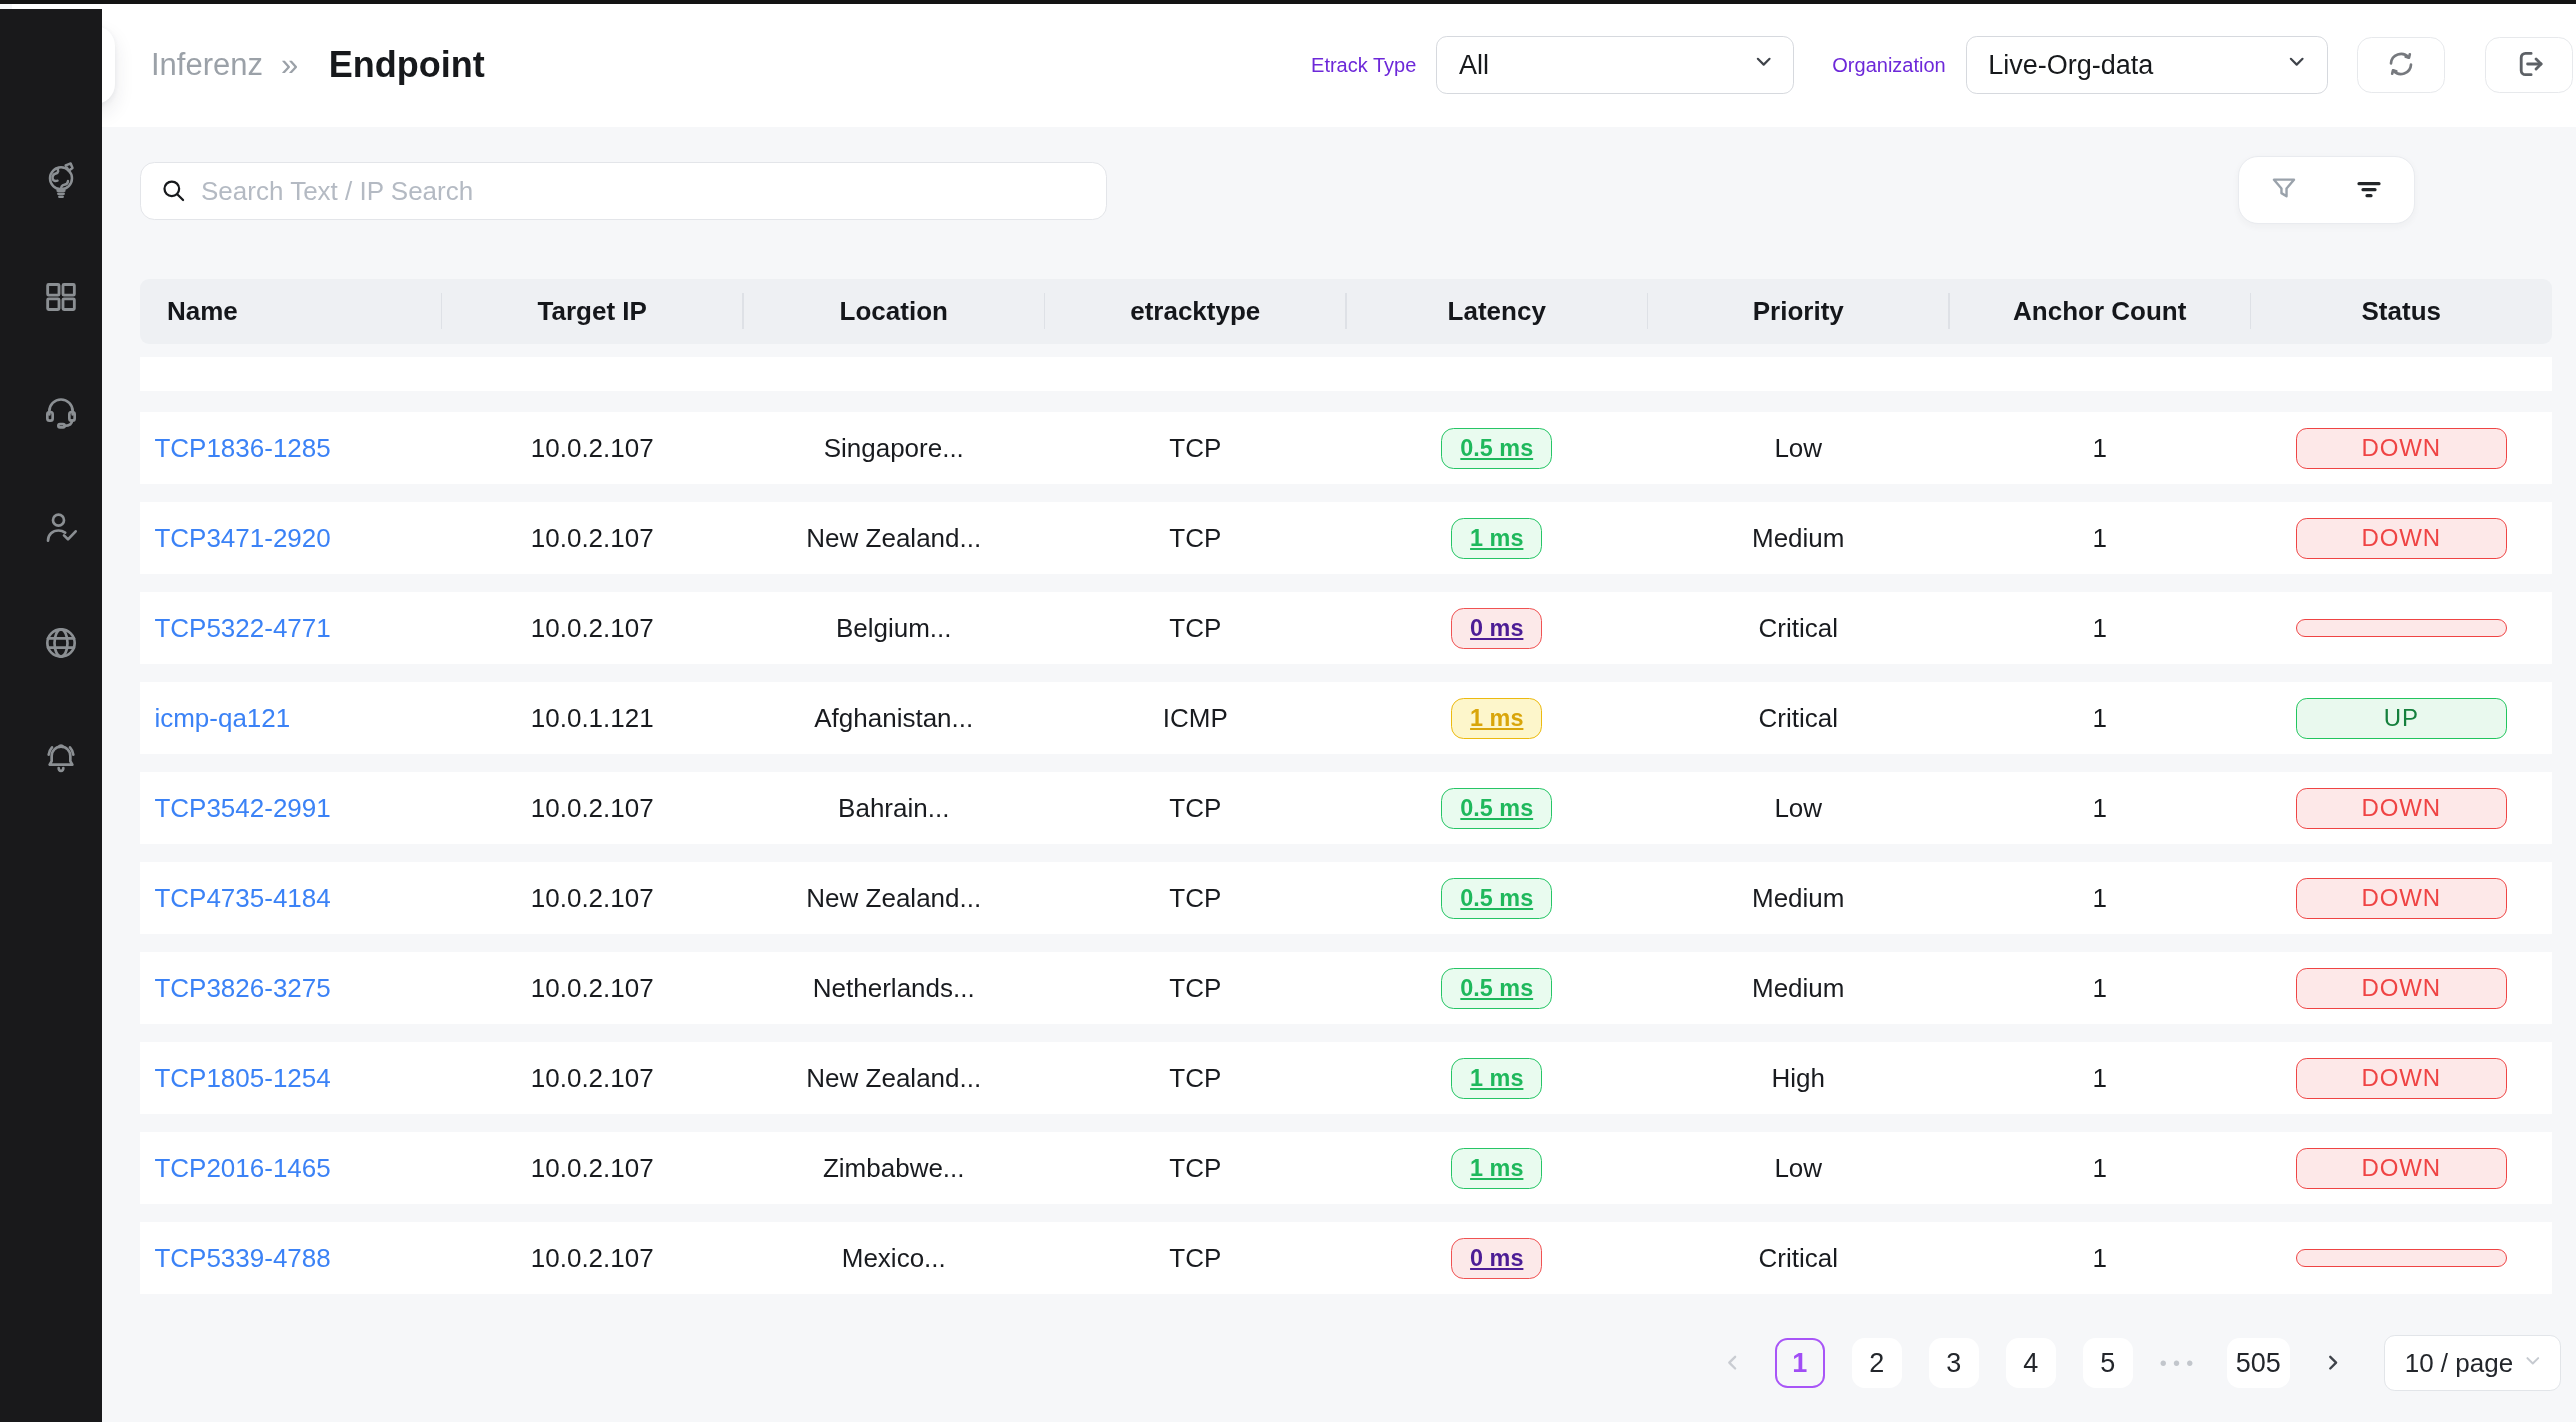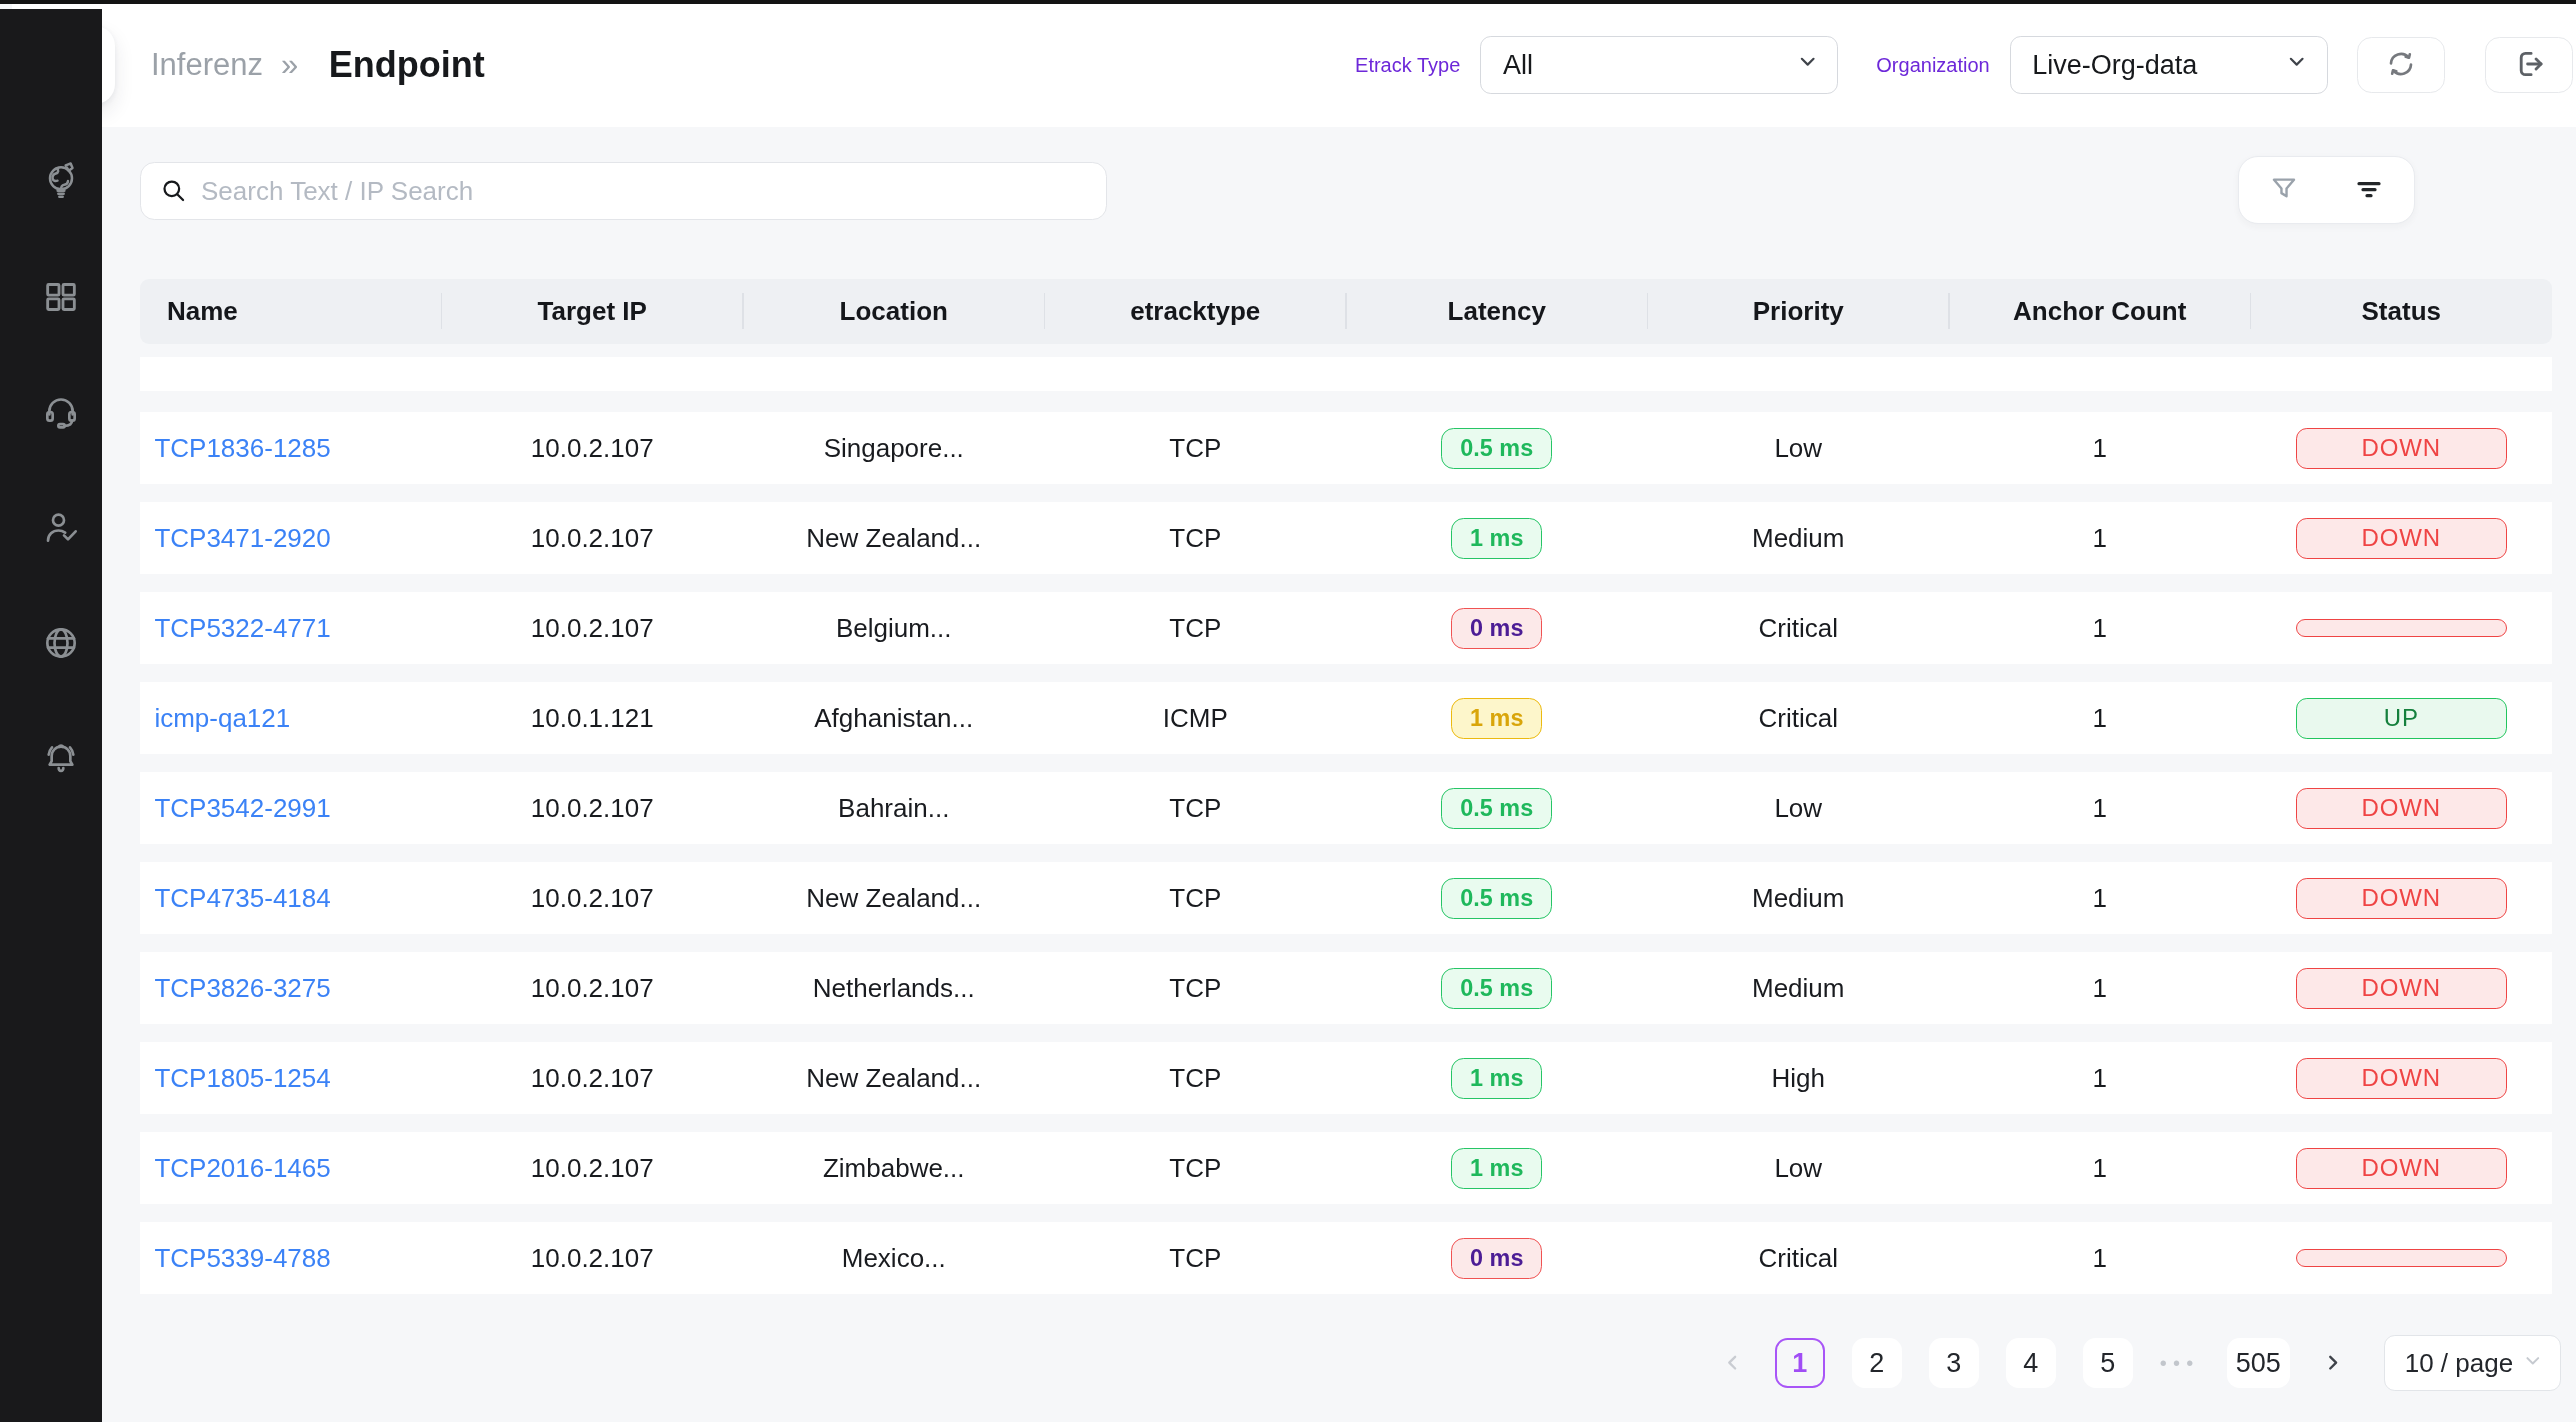--- a/index.html
+++ b/index.html
@@ -17,21 +17,21 @@
                display:flex; align-items:center; justify-content:center; margin-right:36px; }
   .crumb { font-size:31px; color:#9ba1a8; }
   .crumb-sep { font-size:31px; color:#9ba1a8; margin:0 18px; }
   .page-title { font-size:36px; font-weight:700; color:#17191c; margin-left:12.6px; }
   .hspacer { flex:1; }
   .hlabel { font-size:20px; color:#6d28d9; margin-right:20px; white-space:nowrap; }
   .hselect { height:58px; background:#fff; border:1.8px solid #d6d9de; border-radius:10.8px;
              display:flex; align-items:center; justify-content:space-between;
              padding:0 18px 0 21.6px; font-size:27px; color:#17191c; }
   .hselect.etrack { width:358px; margin-right:38px;gap:8px; }
-  .hselect.org { width:318px; margin-right:29px; }
+  .hselect.org { width:362px; margin-right:29px; }
   .icon-btn { width:88px; height:56px; background:#fff; border:1.8px solid #e7e9ec; border-radius:14.4px;
               display:flex; align-items:center; justify-content:center; }
   .icon-btn.refresh { margin-right:40px; }
 
   
   .sidebar { position:absolute; left:0; top:9px; width:102px; height:1414px; background:#19191b; z-index:3; }
   .side-icon { position:absolute; left:41px; width:40px; height:40px; color:#8b8f93; }
   .side-icon svg { width:40px; height:40px; display:block; }
 
   
@@ -58,21 +58,21 @@
 
   .spacer-row { height:34px; background:#fff; margin-top:12.6px; }
 
   .trow { display:grid; grid-template-columns:repeat(8,1fr); height:72px; background:#fff; margin-top:18px; }
   .trow.first { margin-top:21.6px; }
   .cell { display:flex; align-items:center; justify-content:center; font-size:26px; color:#191b1f; }
   .cell.name { justify-content:flex-start; padding-left:14.4px; }
   .name-link { color:#3b82f6; text-decoration:none; cursor:pointer; }
 
   .badge { display:inline-flex; align-items:center; justify-content:center; height:41px; padding:0 18px;
-           border-radius:12.6px; border:1.8px solid; font-size:23.4px; font-weight:700; }
+           border-radius:12.6px; border:1.8px solid; font-size:23.4px; font-weight:700;text-decoration:underline; }
   .badge.green  { background:#e9fbef; border-color:#26c566; color:#1fb85c; }
   .badge.yellow { background:#fdf6cb; border-color:#ecba10; color:#d9a50a; }
   .badge.red    { background:#fce9e9; border-color:#f05252; color:#4c1d95; }
 
   .pill { display:inline-flex; align-items:center; justify-content:center; width:211px; height:41px;
           border-radius:10.8px; border:1.8px solid; font-size:24px; font-weight:500; letter-spacing:0.9px; }
   .pill.down { background:#fde8e8; border-color:#ef4444; color:#ef4444; }
   .pill.up   { background:#e9f9ee; border-color:#22c55e; color:#15803d; }
   .pill.empty{ background:#fde8e8; border-color:#ef4444; height:18px; border-radius:901px; }
 

